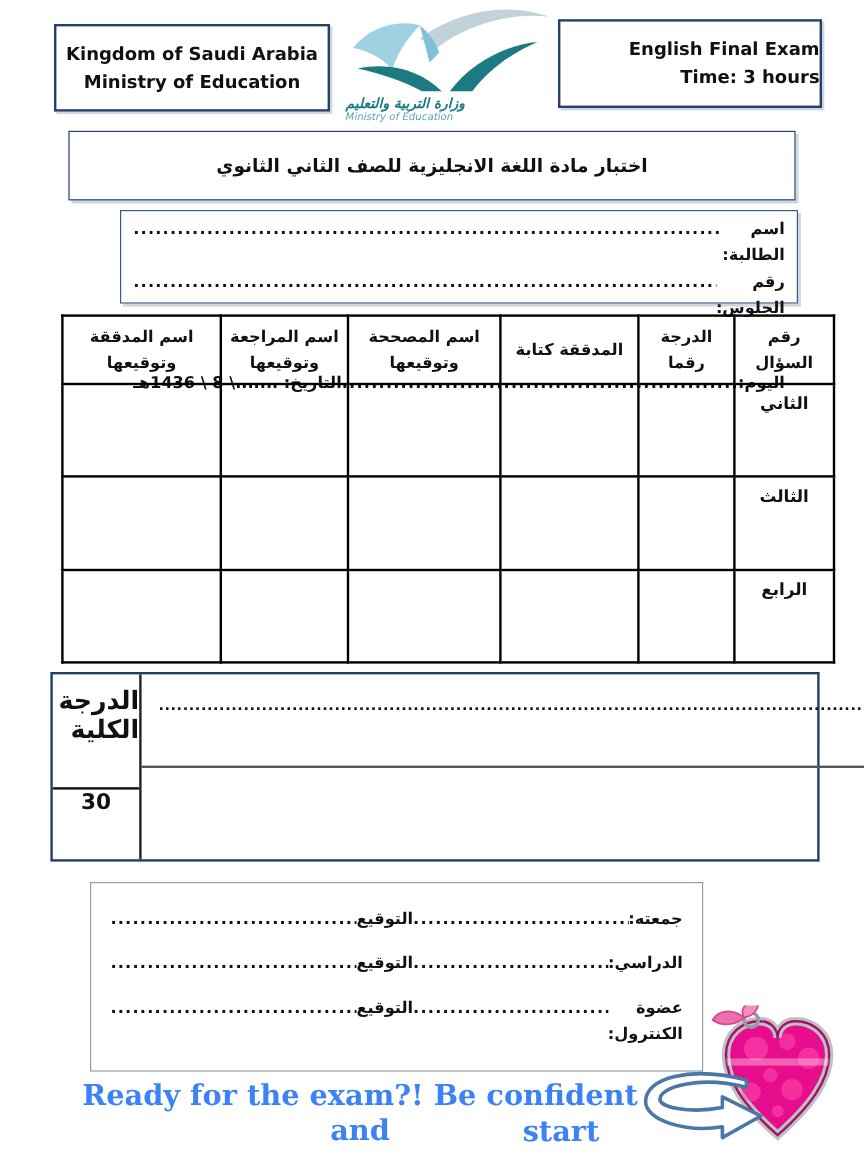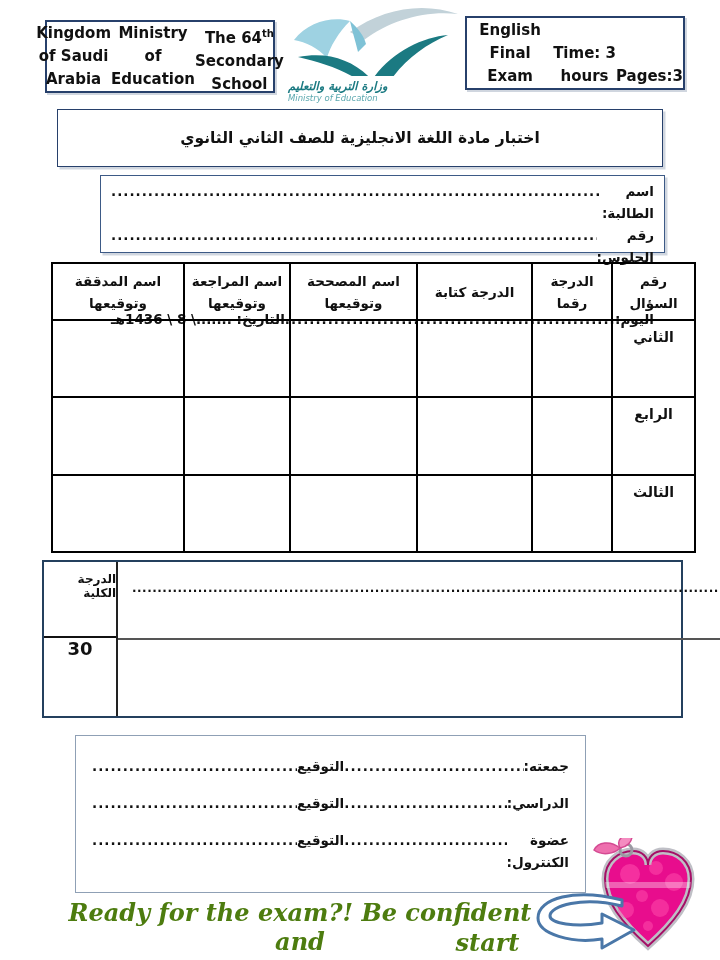--- a/index.html
+++ b/index.html
@@ -7,21 +7,21 @@
   .page {
     position: relative; width: 720px; height: 960px; margin: 0 auto;
     background: #ffffff; overflow: hidden; color: #111;
   }
   .abs { position: absolute; }
 
   
   .hdr-box {
     border: 2px solid #27406b; background: #fff; text-align: center;
     font-weight: bold; font-size: 15px; line-height: 23px;
-    display: flex; flex-direction: row; justify-content: center;
+    display: flex; flex-direction: column; justify-content: center;
     box-shadow: 2px 2px 0 rgba(150,165,185,.45);
   }
   .hdr-box sup { font-size: 10px; }
 
   
   .logo-wrap { text-align: left; font-style: italic; }
   .logo-ar { font-size: 11.5px; font-weight: bold; color: #1b7a82; line-height: 13px; }
   .logo-en { font-size: 8.5px; color: #5aa7ae; line-height: 11px; }
 
   
@@ -52,72 +52,70 @@
 
   
   .totals {
     border: 2px solid #24405e; display: flex; flex-direction: row; background: #fff;
   }
   .totals .left-cell {
     width: 160px; border-right: 2px solid #222; direction: rtl;
     display: flex; flex-direction: column; align-items: center;
     font-weight: bold; padding-top: 10px;
   }
-  .totals .left-cell .lbl { font-size: 12px; }
+  .totals .left-cell .lbl { font-size: 21px; }
   .totals .right-region { flex: 1; display: flex; flex-direction: column; }
   .totals .row-top { height: 78px; border-bottom: 2px solid #555; }
   .totals .row-bottom { flex: 1; }
   .trow { display: flex; direction: rtl; align-items: flex-start; gap: 14px; padding: 14px 22px 0 14px; font-weight: bold; }
   .fraction { display: inline-flex; flex-direction: column; align-items: center; }
   .fraction .fline { height: 14px; border-bottom: 2px solid #111; }
   .fraction .fnum { font-size: 17px; font-weight: bold; line-height: 22px; }
   .tdots { flex: 1; overflow: hidden; white-space: nowrap; direction: ltr; font-size: 12px; line-height: 24px; letter-spacing: 0.5px; }
 
   
   .sig-box {
     border: 1.5px solid #8fa0b5; direction: rtl; font-weight: bold; font-size: 13.5px;
     display: flex; flex-direction: column; justify-content: space-evenly; padding: 4px 16px;
   }
 
   
   .script-text {
-    font-family: "DejaVu Serif", serif; font-style: italic; font-weight: bold;
-    font-size: 24px; color: #4d7c0f;
+    font-family: "DejaVu Serif", serif; font-weight: bold;
+    font-size: 24px; color: #3b82f6;
   }
 </style>
 </head>
 <body>
 
 <div class="page">
 
   <div class="abs hdr-box" style="left:45px; top:20px; width:230px; height:73px;">
     <div>Kingdom of Saudi Arabia</div>
     <div>Ministry of Education</div>
-    <div><span>The 64</span><sup>th</sup><span> Secondary School</span></div>
   </div>
 
   <div class="abs logo-wrap" style="left:288px; top:0px; width:175px; height:105px;">
     <svg width="175" height="76" viewBox="0 0 175 76">
 
       <path d="M62,32 C95,8 135,2 170,14 C138,10 102,20 76,40 Z" fill="#c2d2d9"></path>
 
       <path d="M6,40 C20,22 44,16 62,21 C50,33 42,47 39,58 C30,48 18,42 6,40 Z" fill="#9ed2e2"></path>
 
       <path d="M62,21 C70,28 76,36 78,44 L70,52 C67,40 64,30 62,21 Z" fill="#7fc2d6"></path>
 
       <path d="M10,57 C40,51 66,60 84,80 C102,53 134,37 160,35 C132,47 108,66 92,98 C70,74 40,64 10,57 Z" fill="#1b7a82"></path>
     </svg>
     <div class="logo-ar">وزارة التربية والتعليم</div>
     <div class="logo-en">Ministry of Education</div>
   </div>
 
   <div class="abs hdr-box" style="left:465px; top:16px; width:220px; height:74px;align-items:flex-end;">
     <div>English Final Exam</div>
     <div>Time: 3 hours</div>
-    <div>Pages:3</div>
   </div>
 
   <div class="abs title-box" style="left:57px; top:109px; width:606px; height:58px;">
     <div>اختبار مادة اللغة الانجليزية للصف الثاني الثانوي</div>
   </div>
 
   <div class="abs info-box" style="left:100px; top:175px; width:565px; height:78px;">
     <div class="dotline">
       <span>اسم الطالبة:</span>
       <span class="leader">........................................................................................................................................................................................</span>
@@ -140,49 +138,49 @@
         <col style="width:127px">
       <col style="width:115px">
         <col style="width:80px">
         <col style="width:83px">
     </colgroup>
     <thead>
       <tr>
         <th>اسم المدققة وتوقيعها</th>
         <th>اسم المراجعة وتوقيعها</th>
         <th>اسم المصححة وتوقيعها</th>
-        <th>الدرجة كتابة</th>
+        <th>المدققة كتابة</th>
         <th>الدرجة رقما</th>
         <th>رقم السؤال</th>
       </tr>
     </thead>
     <tbody>
       <tr>
         <td></td>
           <td></td>
         <td></td>
           <td></td>
         <td></td>
         <td>الثاني</td>
       </tr>
       <tr>
         <td></td>
           <td></td>
         <td></td>
           <td></td>
         <td></td>
+        <td>الثالث</td>
+      </tr>
+      <tr>
+        <td></td>
+          <td></td>
+        <td></td>
+          <td></td>
+        <td></td>
         <td>الرابع</td>
-      </tr>
-      <tr>
-        <td></td>
-          <td></td>
-        <td></td>
-          <td></td>
-        <td></td>
-        <td>الثالث</td>
       </tr>
     </tbody>
   </table>
 
   <div class="abs totals" style="left:42px; top:560px; width:641px; height:158px;">
     <div class="left-cell">
       <div class="lbl">الدرجة الكلية</div>
       <div class="fraction" style="margin-top:24px;">
         <div class="fline" style="width:72px;"></div>
         <div class="fnum" style="font-size:18px;">30</div>
@@ -250,15 +248,15 @@
   </div>
 
   <div class="abs" style="left:530px; top:886px; width:112px; height:72px; z-index:3;">
     <svg width="112" height="72" viewBox="0 0 112 72">
       <path d="M92,14 C45,2 8,12 8,32 C8,48 42,58 72,53 L72,62 L104,44 L72,28 L72,37
                C45,42 20,37 20,30 C20,20 52,10 92,20 Z" fill="#ffffff" stroke="#4a77a8" stroke-width="3" stroke-linejoin="round"></path>
     </svg>
   </div>
 
   <div class="abs script-text" style="left:55px; top:898px; width:490px; text-align:center;">Ready for the exam?! Be confident and</div>
-  <div class="abs script-text" style="left:380px; top:928px; width:215px; text-align:center;">start</div>
+  <div class="abs script-text" style="left:360px; top:928px; width:215px; text-align:center;">start</div>
 
 </div>
 
 </body></html>

